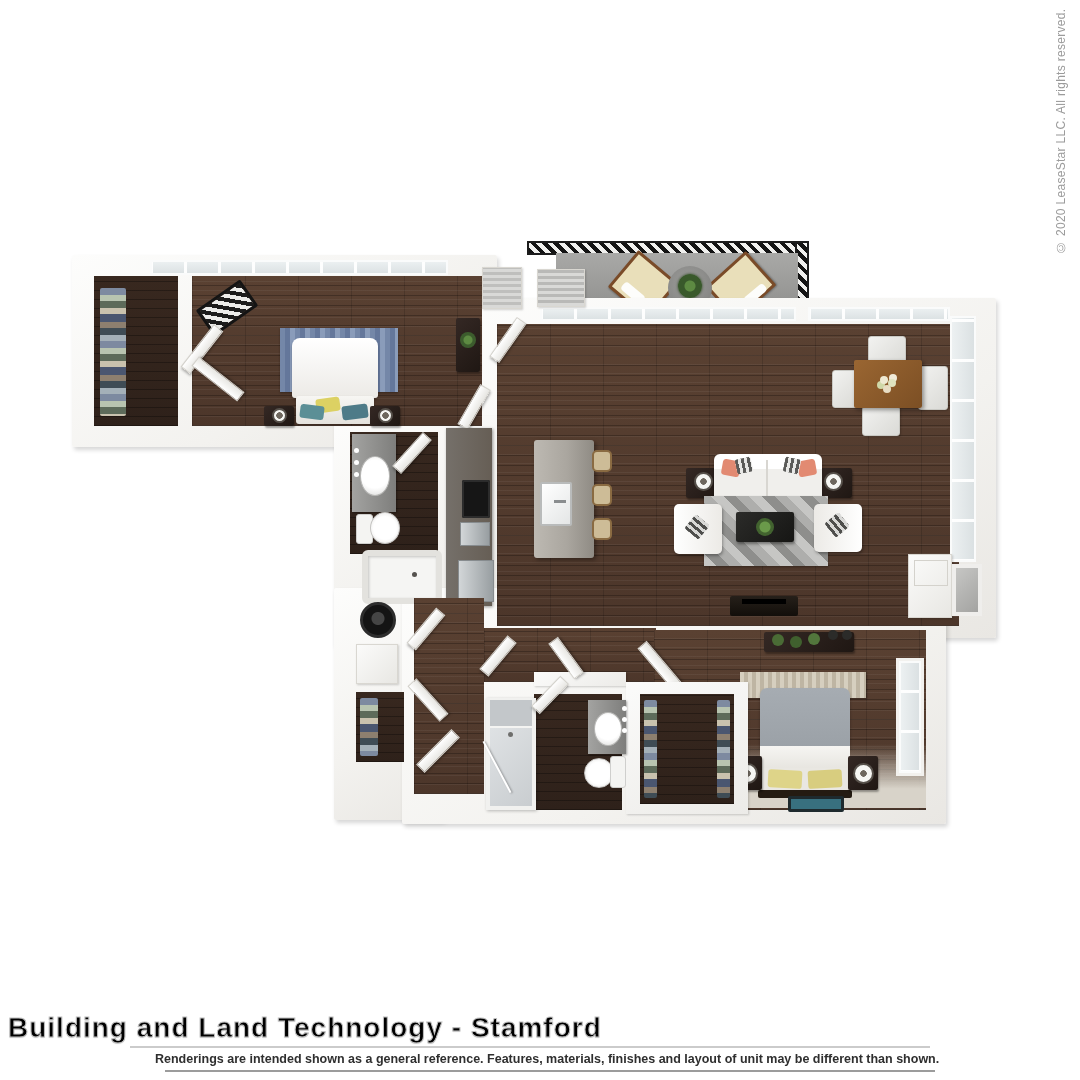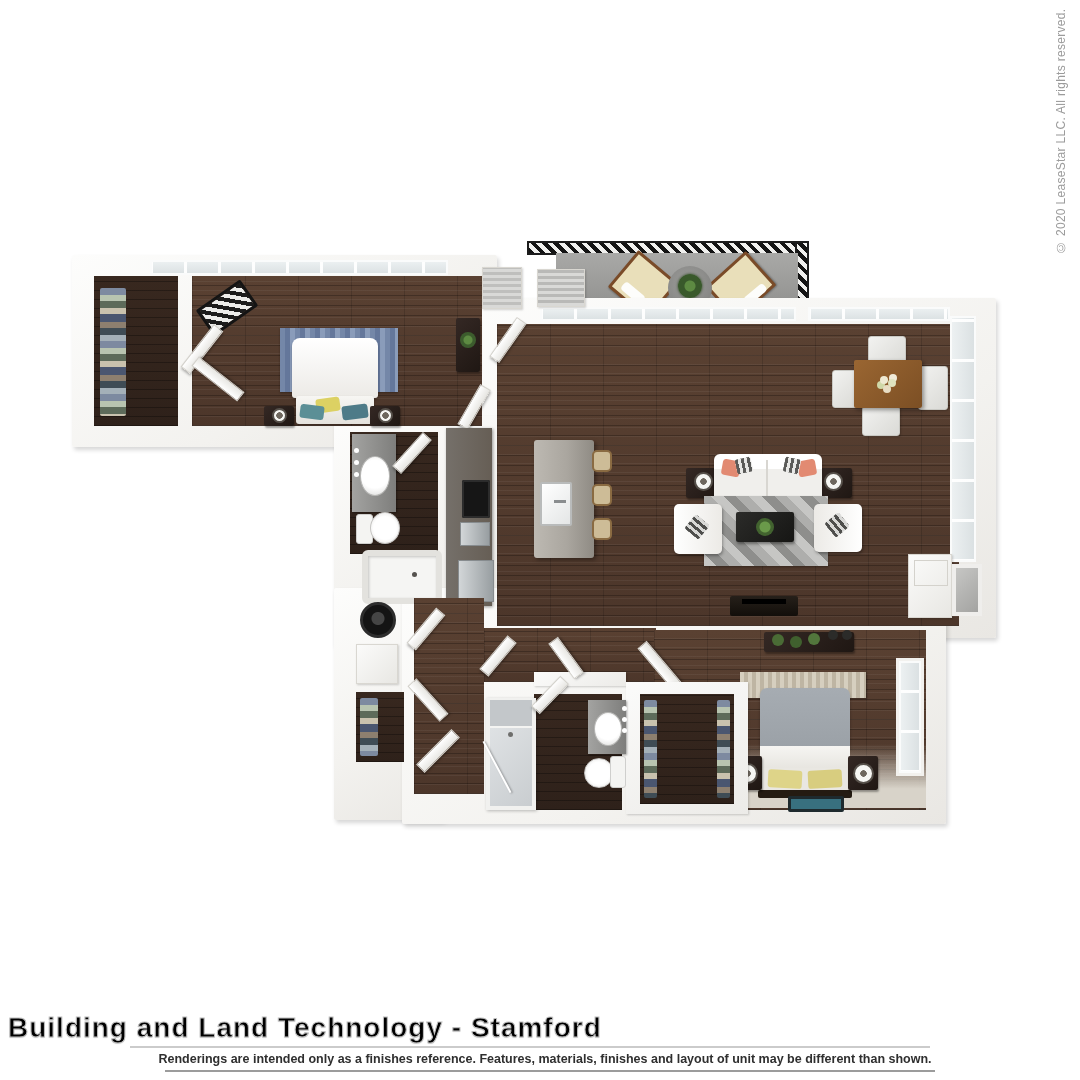--- a/index.html
+++ b/index.html
@@ -204,15 +204,15 @@
     <div class="abs" style="left:584px;top:758px;width:28px;height:28px;border-radius:50%;background:radial-gradient(circle,#ffffff 0 55%,#dedddb 100%);border:1px solid #c5c4c2;"></div>
     <div class="abs" style="left:610px;top:756px;width:14px;height:30px;background:#f4f4f2;border:1px solid #cfcfcd;border-radius:3px;"></div>
     <div class="abs door" style="left:544px;top:674px;width:10px;height:40px;transform:rotate(44deg);"></div>
 
   </div>
 
   <div class="abs" id="copyright" style="right:12px;top:14px;height:240px;">© 2020 LeaseStar LLC. All rights reserved.</div>
 
   <div class="abs" style="left:130px;top:1046px;width:800px;height:2px;background:#cbcbcb;"></div>
   <div class="abs" id="watermark" style="left:8px;top:1012px;">Building and Land Technology - Stamford</div>
-  <div class="abs" id="disclaimer" style="left:155px;top:1052px;width:780px;">Renderings are intended only as a finishes reference. Features, materials, finishes and layout of unit may be different than shown.</div>
+  <div class="abs" id="disclaimer" style="left:155px;top:1052px;width:780px;">Renderings are intended shown as a general reference. Features, materials, finishes and layout of unit may be different than shown.</div>
   <div class="abs" style="left:165px;top:1070px;width:770px;height:2px;background:#9c9c9c;"></div>
 </div>
 
 </body></html>

